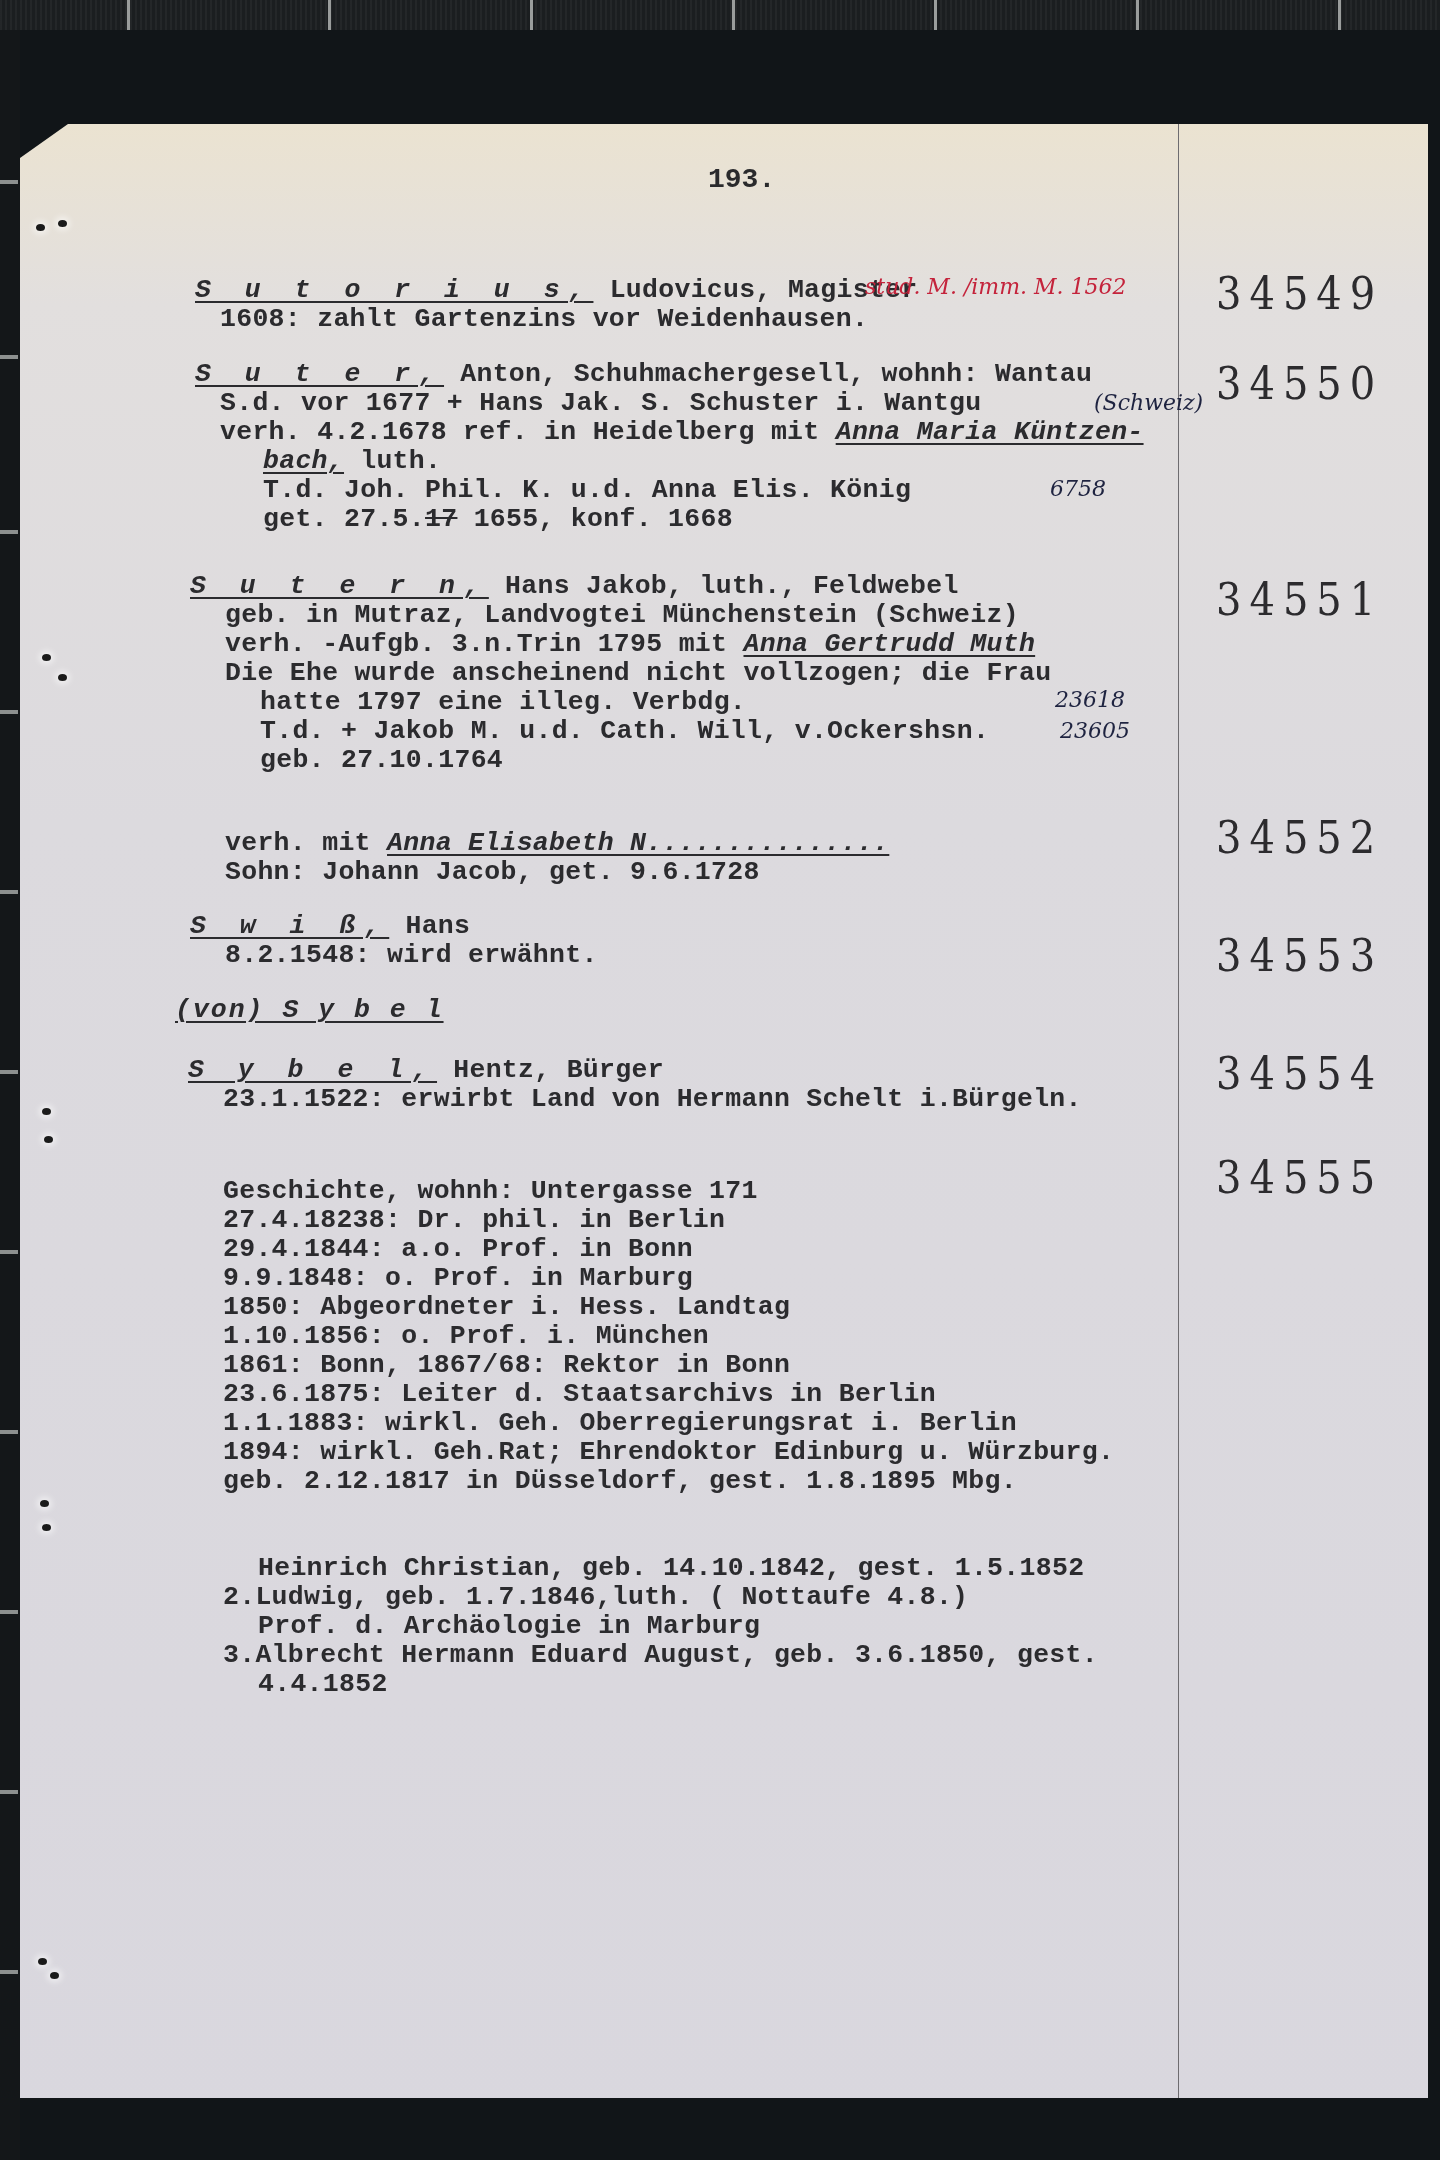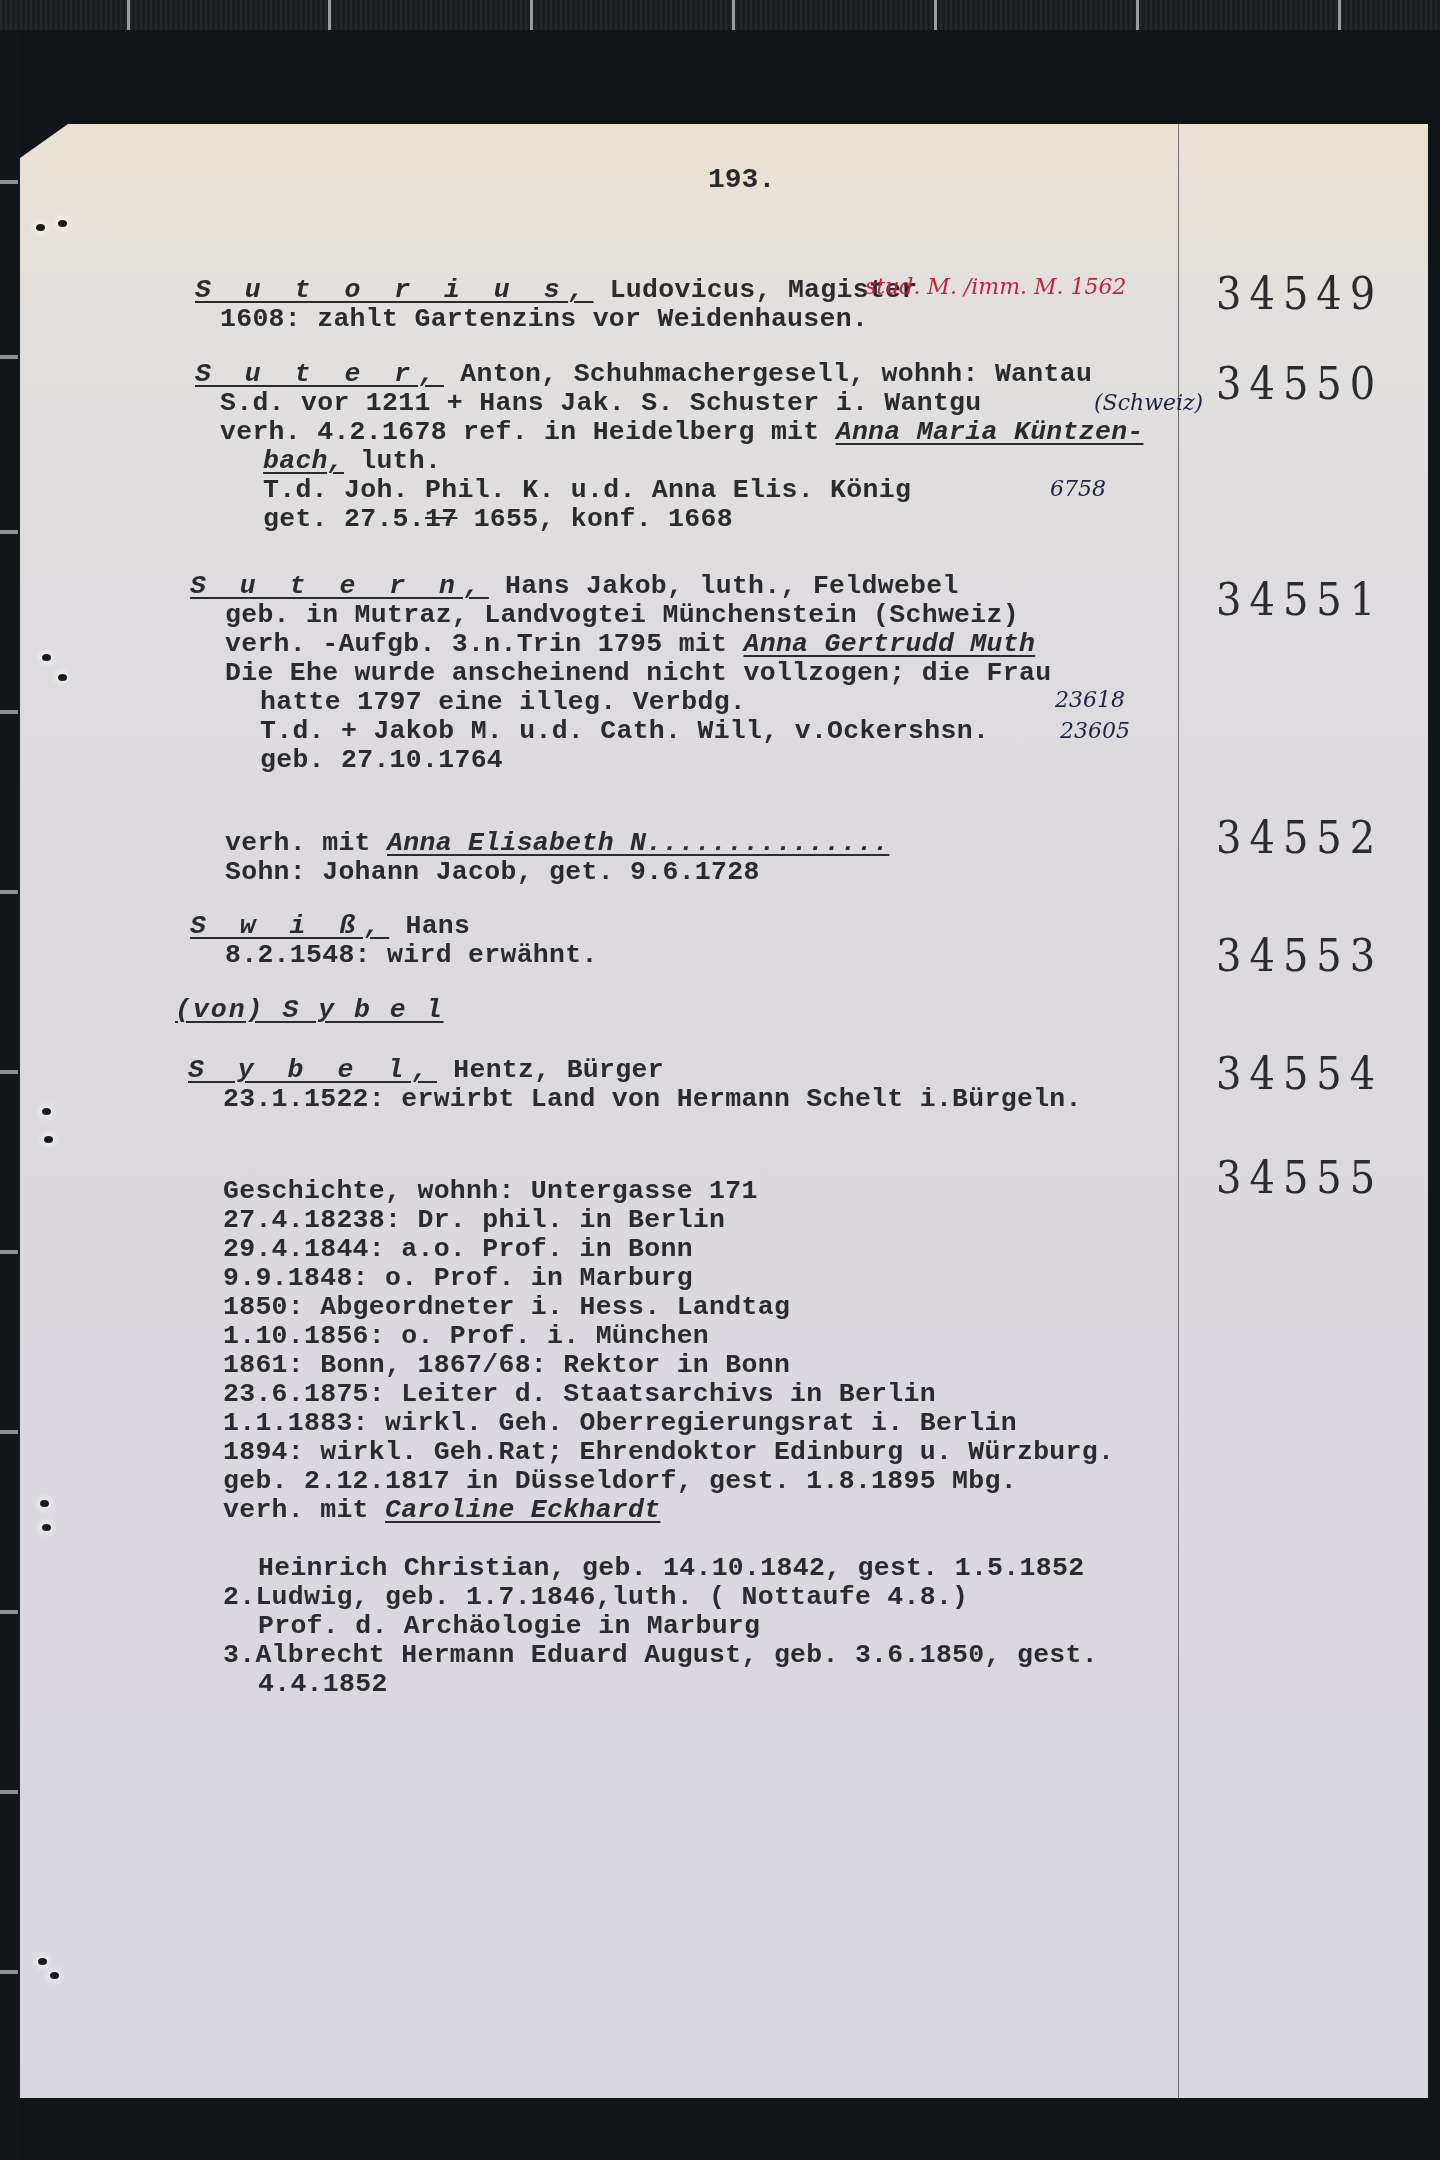--- a/index.html
+++ b/index.html
@@ -93,21 +93,21 @@
   <div class="punch" style="left:30px; top:1848px"></div>
 
   <div class="page-number">193.</div>
 
   <div class="line" style="left:175px; top:152px"><span class="u name">S u t o r i u s,</span><span> Ludovicus, Magister</span></div>
   <div class="line" style="left:200px; top:181px">1608: zahlt Gartenzins vor Weidenhausen.</div>
   <div class="hand red" style="left:845px; top:150px">stud. M. /imm. M. 1562</div>
   <div class="regnum" style="top:146px">34549</div>
 
   <div class="line" style="left:175px; top:236px"><span class="u name">S u t e r,</span><span> Anton, Schuhmachergesell, wohnh: Wantau</span></div>
-  <div class="line" style="left:200px; top:265px">S.d. vor 1211 + Hans Jak. S. Schuster i. Wantgu</div>
+  <div class="line" style="left:200px; top:265px">S.d. vor 1677 + Hans Jak. S. Schuster i. Wantgu</div>
   <div class="hand" style="left:1074px; top:266px">(Schweiz)</div>
   <div class="line" style="left:200px; top:294px"><span>verh. 4.2.1678 ref. in Heidelberg mit </span><span class="u">Anna Maria Küntzen-</span></div>
   <div class="line" style="left:243px; top:323px"><span class="u">bach,</span><span> luth.</span></div>
   <div class="line" style="left:243px; top:352px">T.d. Joh. Phil. K. u.d. Anna Elis. König</div>
   <div class="hand" style="left:1030px; top:352px">6758</div>
   <div class="line" style="left:243px; top:381px"><span>get. 27.5.</span><span class="strike">17</span><span> 1655, konf. 1668</span></div>
   <div class="regnum" style="top:236px">34550</div>
 
   <div class="line" style="left:170px; top:448px"><span class="u name">S u t e r n,</span><span> Hans Jakob, luth., Feldwebel</span></div>
   <div class="line" style="left:205px; top:477px">geb. in Mutraz, Landvogtei Münchenstein (Schweiz)</div>
@@ -138,20 +138,19 @@
   <div class="line" style="left:203px; top:1082px">27.4.18238: Dr. phil. in Berlin</div>
   <div class="line" style="left:203px; top:1111px">29.4.1844: a.o. Prof. in Bonn</div>
   <div class="line" style="left:203px; top:1140px">9.9.1848: o. Prof. in Marburg</div>
   <div class="line" style="left:203px; top:1169px">1850: Abgeordneter i. Hess. Landtag</div>
   <div class="line" style="left:203px; top:1198px">1.10.1856: o. Prof. i. München</div>
   <div class="line" style="left:203px; top:1227px">1861: Bonn, 1867/68: Rektor in Bonn</div>
   <div class="line" style="left:203px; top:1256px">23.6.1875: Leiter d. Staatsarchivs in Berlin</div>
   <div class="line" style="left:203px; top:1285px">1.1.1883: wirkl. Geh. Oberregierungsrat i. Berlin</div>
   <div class="line" style="left:203px; top:1314px">1894: wirkl. Geh.Rat; Ehrendoktor Edinburg u. Würzburg.</div>
   <div class="line" style="left:203px; top:1343px">geb. 2.12.1817 in Düsseldorf, gest. 1.8.1895 Mbg.</div>
-  <div class="line" style="left:203px; top:1372px"><span>verh. mit </span><span class="u">Caroline Eckhardt</span></div>
   <div class="line" style="left:238px; top:1430px">Heinrich Christian, geb. 14.10.1842, gest. 1.5.1852</div>
   <div class="line" style="left:203px; top:1459px">2.Ludwig, geb. 1.7.1846,luth. ( Nottaufe 4.8.)</div>
   <div class="line" style="left:238px; top:1488px">Prof. d. Archäologie in Marburg</div>
   <div class="line" style="left:203px; top:1517px">3.Albrecht Hermann Eduard August, geb. 3.6.1850, gest.</div>
   <div class="line" style="left:238px; top:1546px">4.4.1852</div>
   <div class="regnum" style="top:1030px">34555</div>
 </div>
 
 </body></html>

